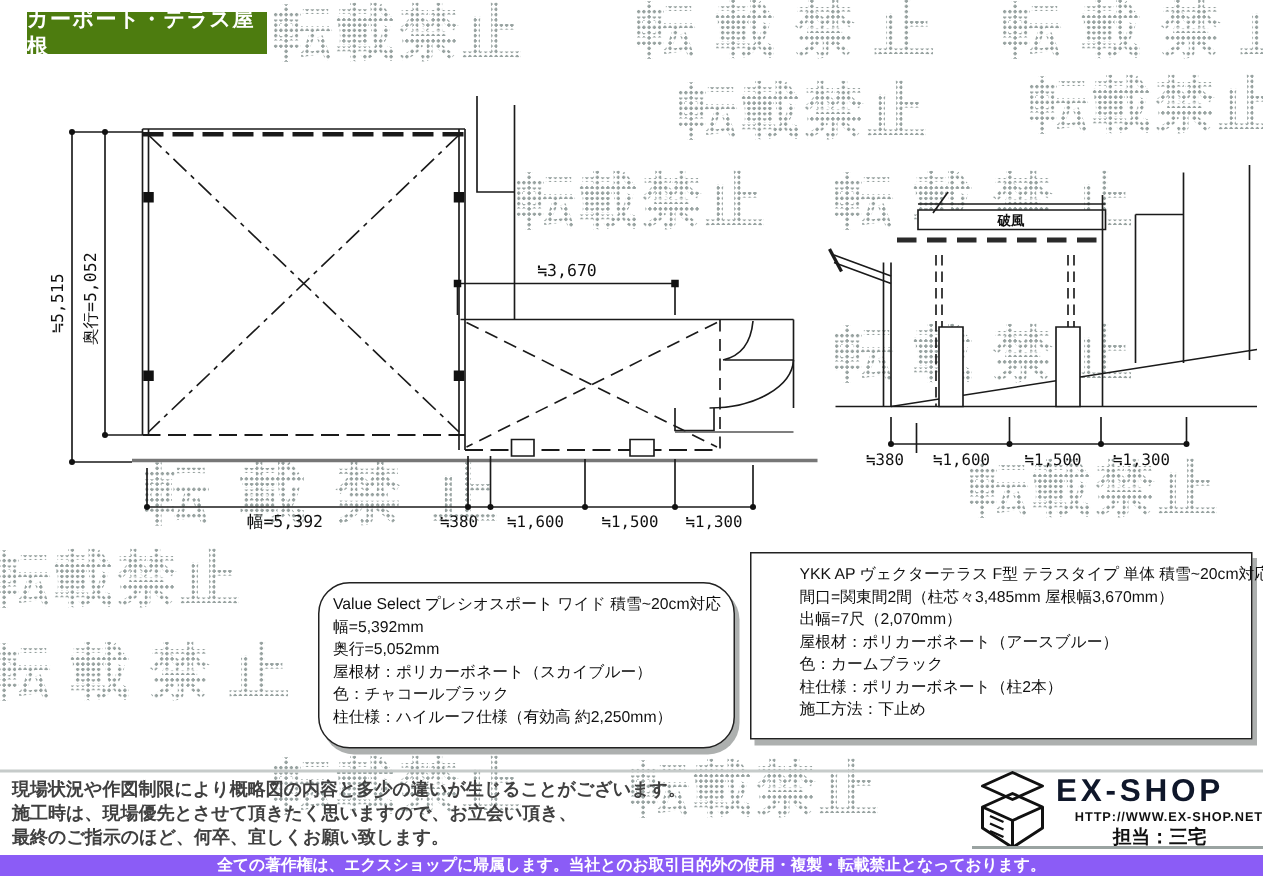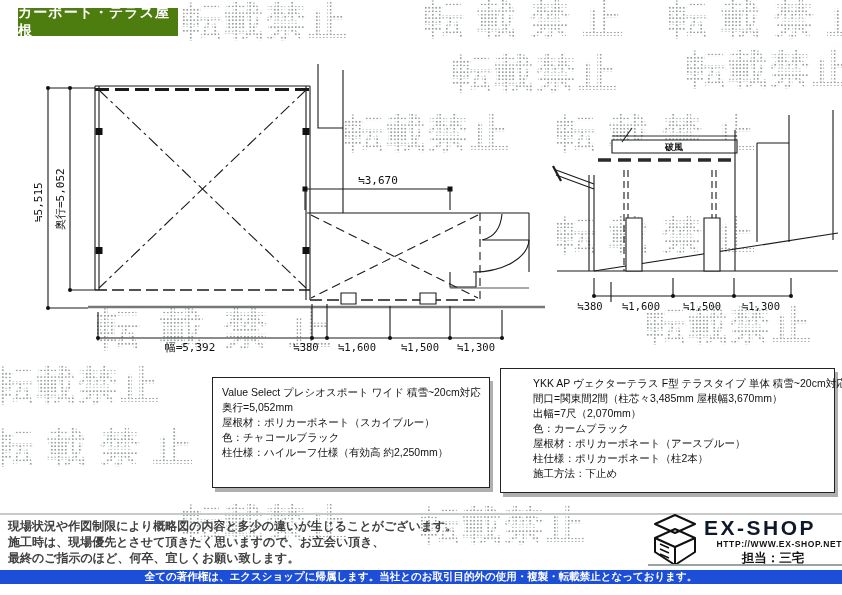--- a/index.html
+++ b/index.html
@@ -38,21 +38,21 @@
   
   .logo{position:absolute;z-index:3;left:650px;top:512px;width:192px;height:52px;}
   .logo .cube{position:absolute;left:0;top:2px;}
   .logo .brand{position:absolute;left:54px;top:4px;width:138px;font-size:21px;font-weight:800;
                letter-spacing:2.5px;color:#0f172a;white-space:nowrap;}
   .logo .url{position:absolute;left:54px;top:27px;width:138px;text-align:right;font-size:8.5px;
              font-weight:bold;letter-spacing:0.6px;color:#111;white-space:nowrap;}
   .logo .contact{position:absolute;left:54px;top:38px;width:138px;text-align:center;font-size:12.5px;
                  font-weight:800;color:#111;}
   
-  .footer-bar{position:absolute;z-index:3;left:0;top:570px;width:842px;height:14px;background:#1d4ed8;
+  .footer-bar{position:absolute;z-index:3;left:0;top:570px;width:842px;height:14px;background:#8b5cf6;
               color:#fff;font-size:10.5px;font-weight:bold;display:flex;align-items:center;
               justify-content:center;white-space:nowrap;}
 </style>
 </head>
 <body>
 
 <div class="page">
 
   <span class="wm" style="left:182px;top:-6px;">転載禁止</span>
   <span class="wm sp" style="left:424px;top:-8px;">転載禁止</span>
@@ -167,34 +167,35 @@
       <circle cx="673" cy="296" r="2" fill="#111" stroke="none"></circle>
       <circle cx="734" cy="296" r="2" fill="#111" stroke="none"></circle>
       <circle cx="791" cy="296" r="2" fill="#111" stroke="none"></circle>
       <text class="dim-text-s" x="590" y="310" text-anchor="middle" stroke="none" fill="#111">≒380</text>
       <text class="dim-text-s" x="641" y="310" text-anchor="middle" stroke="none" fill="#111">≒1,600</text>
       <text class="dim-text-s" x="702" y="310" text-anchor="middle" stroke="none" fill="#111">≒1,500</text>
       <text class="dim-text-s" x="761" y="310" text-anchor="middle" stroke="none" fill="#111">≒1,300</text>
     </g>
   </svg>
 
-  <div class="spec-box" style="left:212px;top:377px;width:258px;height:96px;">
+  <div class="spec-box" style="left:212px;top:388px;width:258px;height:96px;border-radius:21px;">
     <div class="ln">Value Select プレシオスポート ワイド 積雪~20cm対応</div>
+    <div class="ln">幅=5,392mm</div>
     <div class="ln">奥行=5,052mm</div>
     <div class="ln">屋根材：ポリカーボネート（スカイブルー）</div>
     <div class="ln">色：チャコールブラック</div>
     <div class="ln">柱仕様：ハイルーフ仕様（有効高 約2,250mm）</div>
   </div>
 
   <div class="spec-box" style="left:500px;top:368px;width:292px;height:110px;padding-left:32px;">
     <div class="ln">YKK AP ヴェクターテラス F型 テラスタイプ 単体 積雪~20cm対応</div>
     <div class="ln">間口=関東間2間（柱芯々3,485mm 屋根幅3,670mm）</div>
     <div class="ln">出幅=7尺（2,070mm）</div>
+    <div class="ln">屋根材：ポリカーボネート（アースブルー）</div>
     <div class="ln">色：カームブラック</div>
-    <div class="ln">屋根材：ポリカーボネート（アースブルー）</div>
     <div class="ln">柱仕様：ポリカーボネート（柱2本）</div>
     <div class="ln">施工方法：下止め</div>
   </div>
 
   <div class="notes">
     <div>現場状況や作図制限により概略図の内容と多少の違いが生じることがございます。</div>
     <div>施工時は、現場優先とさせて頂きたく思いますので、お立会い頂き、</div>
     <div>最終のご指示のほど、何卒、宜しくお願い致します。</div>
   </div>
 

